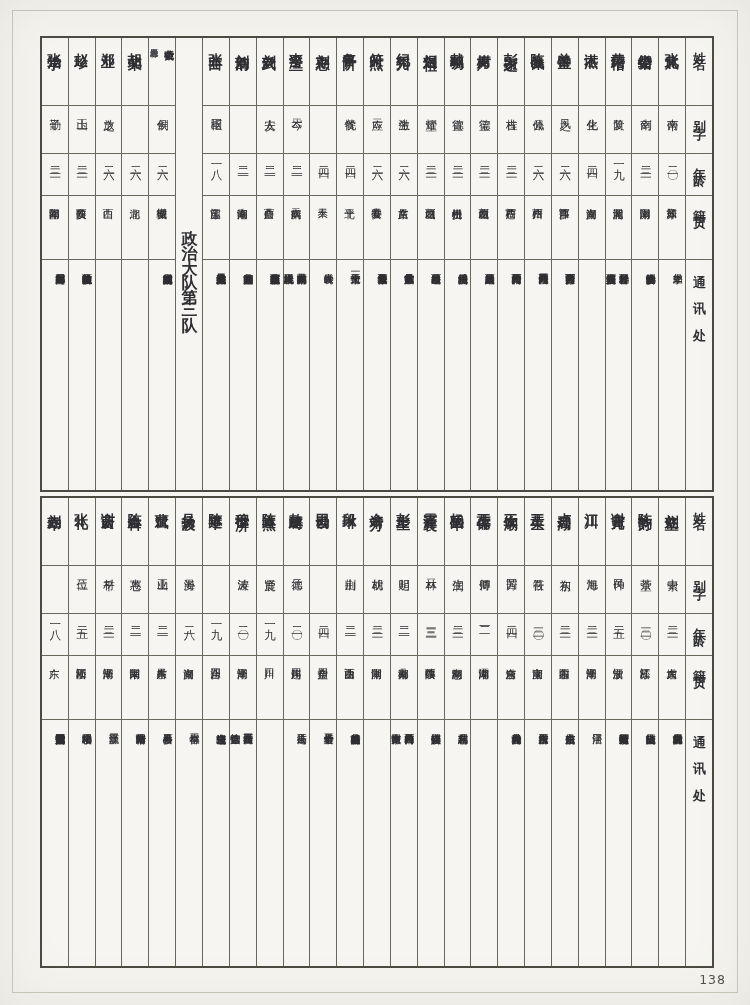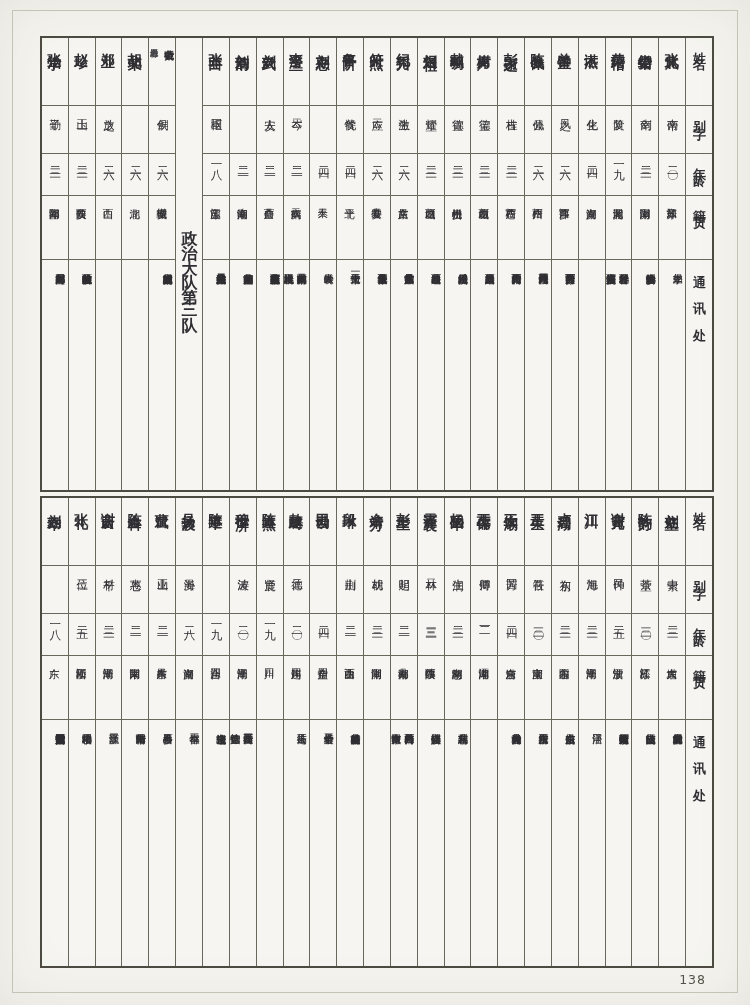--- a/index.html
+++ b/index.html
@@ -27,21 +27,21 @@
   .vt{writing-mode:vertical-rl;text-orientation:upright;}
   .nm{font-size:14px;letter-spacing:.12em;font-weight:bold;}
   .nm.small{font-size:10px;font-weight:bold;letter-spacing:0;}
   .note{font-size:8.5px;color:#44444a;}
   .name-inner{display:flex;flex-direction:row-reverse;justify-content:center;gap:1px;width:100%;}
   .section-col{justify-content:center;align-items:center;display:flex;flex-direction:column;}
   .section-text{font-size:16px;font-weight:bold;letter-spacing:.9em;padding-top:8px;}
   .header-col .cell{font-size:13px;font-weight:bold;}
   .spread2{letter-spacing:.45em;}
   .spread3{letter-spacing:2.1em;}
-  .page-number{position:absolute;right:44px;bottom:18px;font-size:12.5px;color:#55524a;letter-spacing:1px;}
+  .page-number{position:absolute;right:24px;bottom:18px;font-size:12.5px;color:#55524a;letter-spacing:1px;}
 </style>
 </head>
 <body>
 
 <div class="sheet">
   <div class="page-frame"></div>
 
   <div class="vtable" id="table-top">
       <div class="col header-col">
         <div class="cell name">

